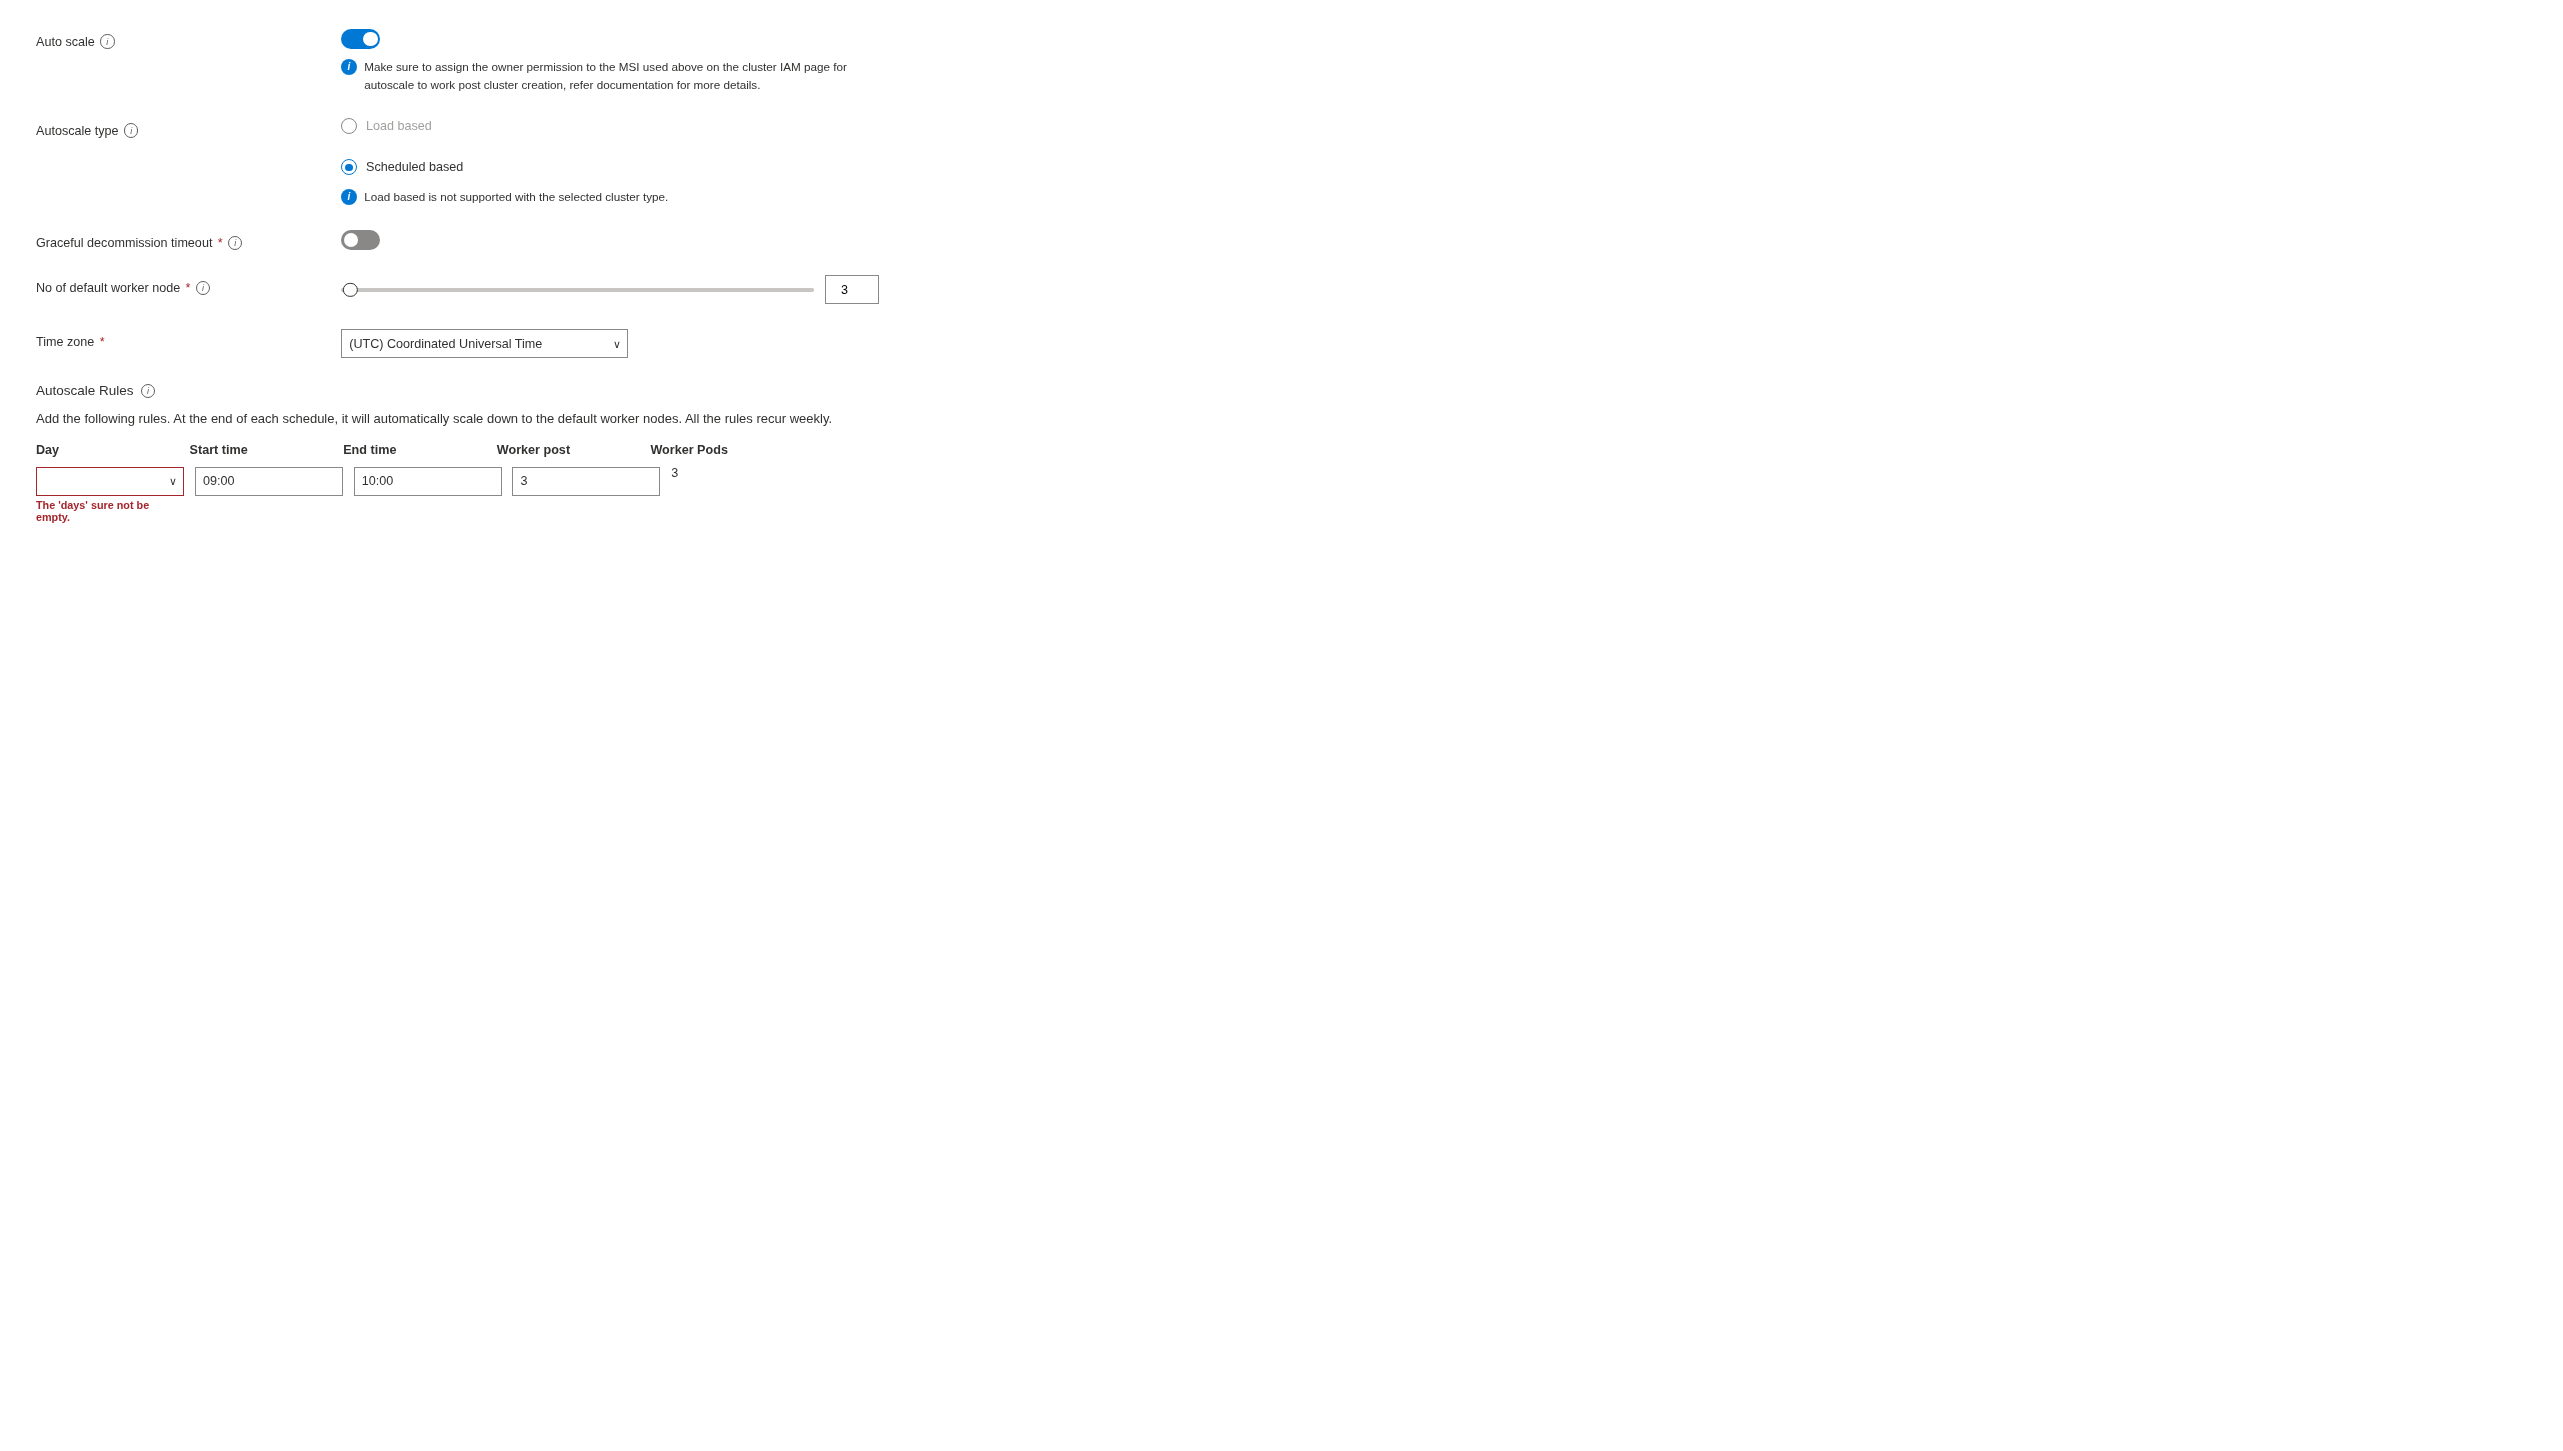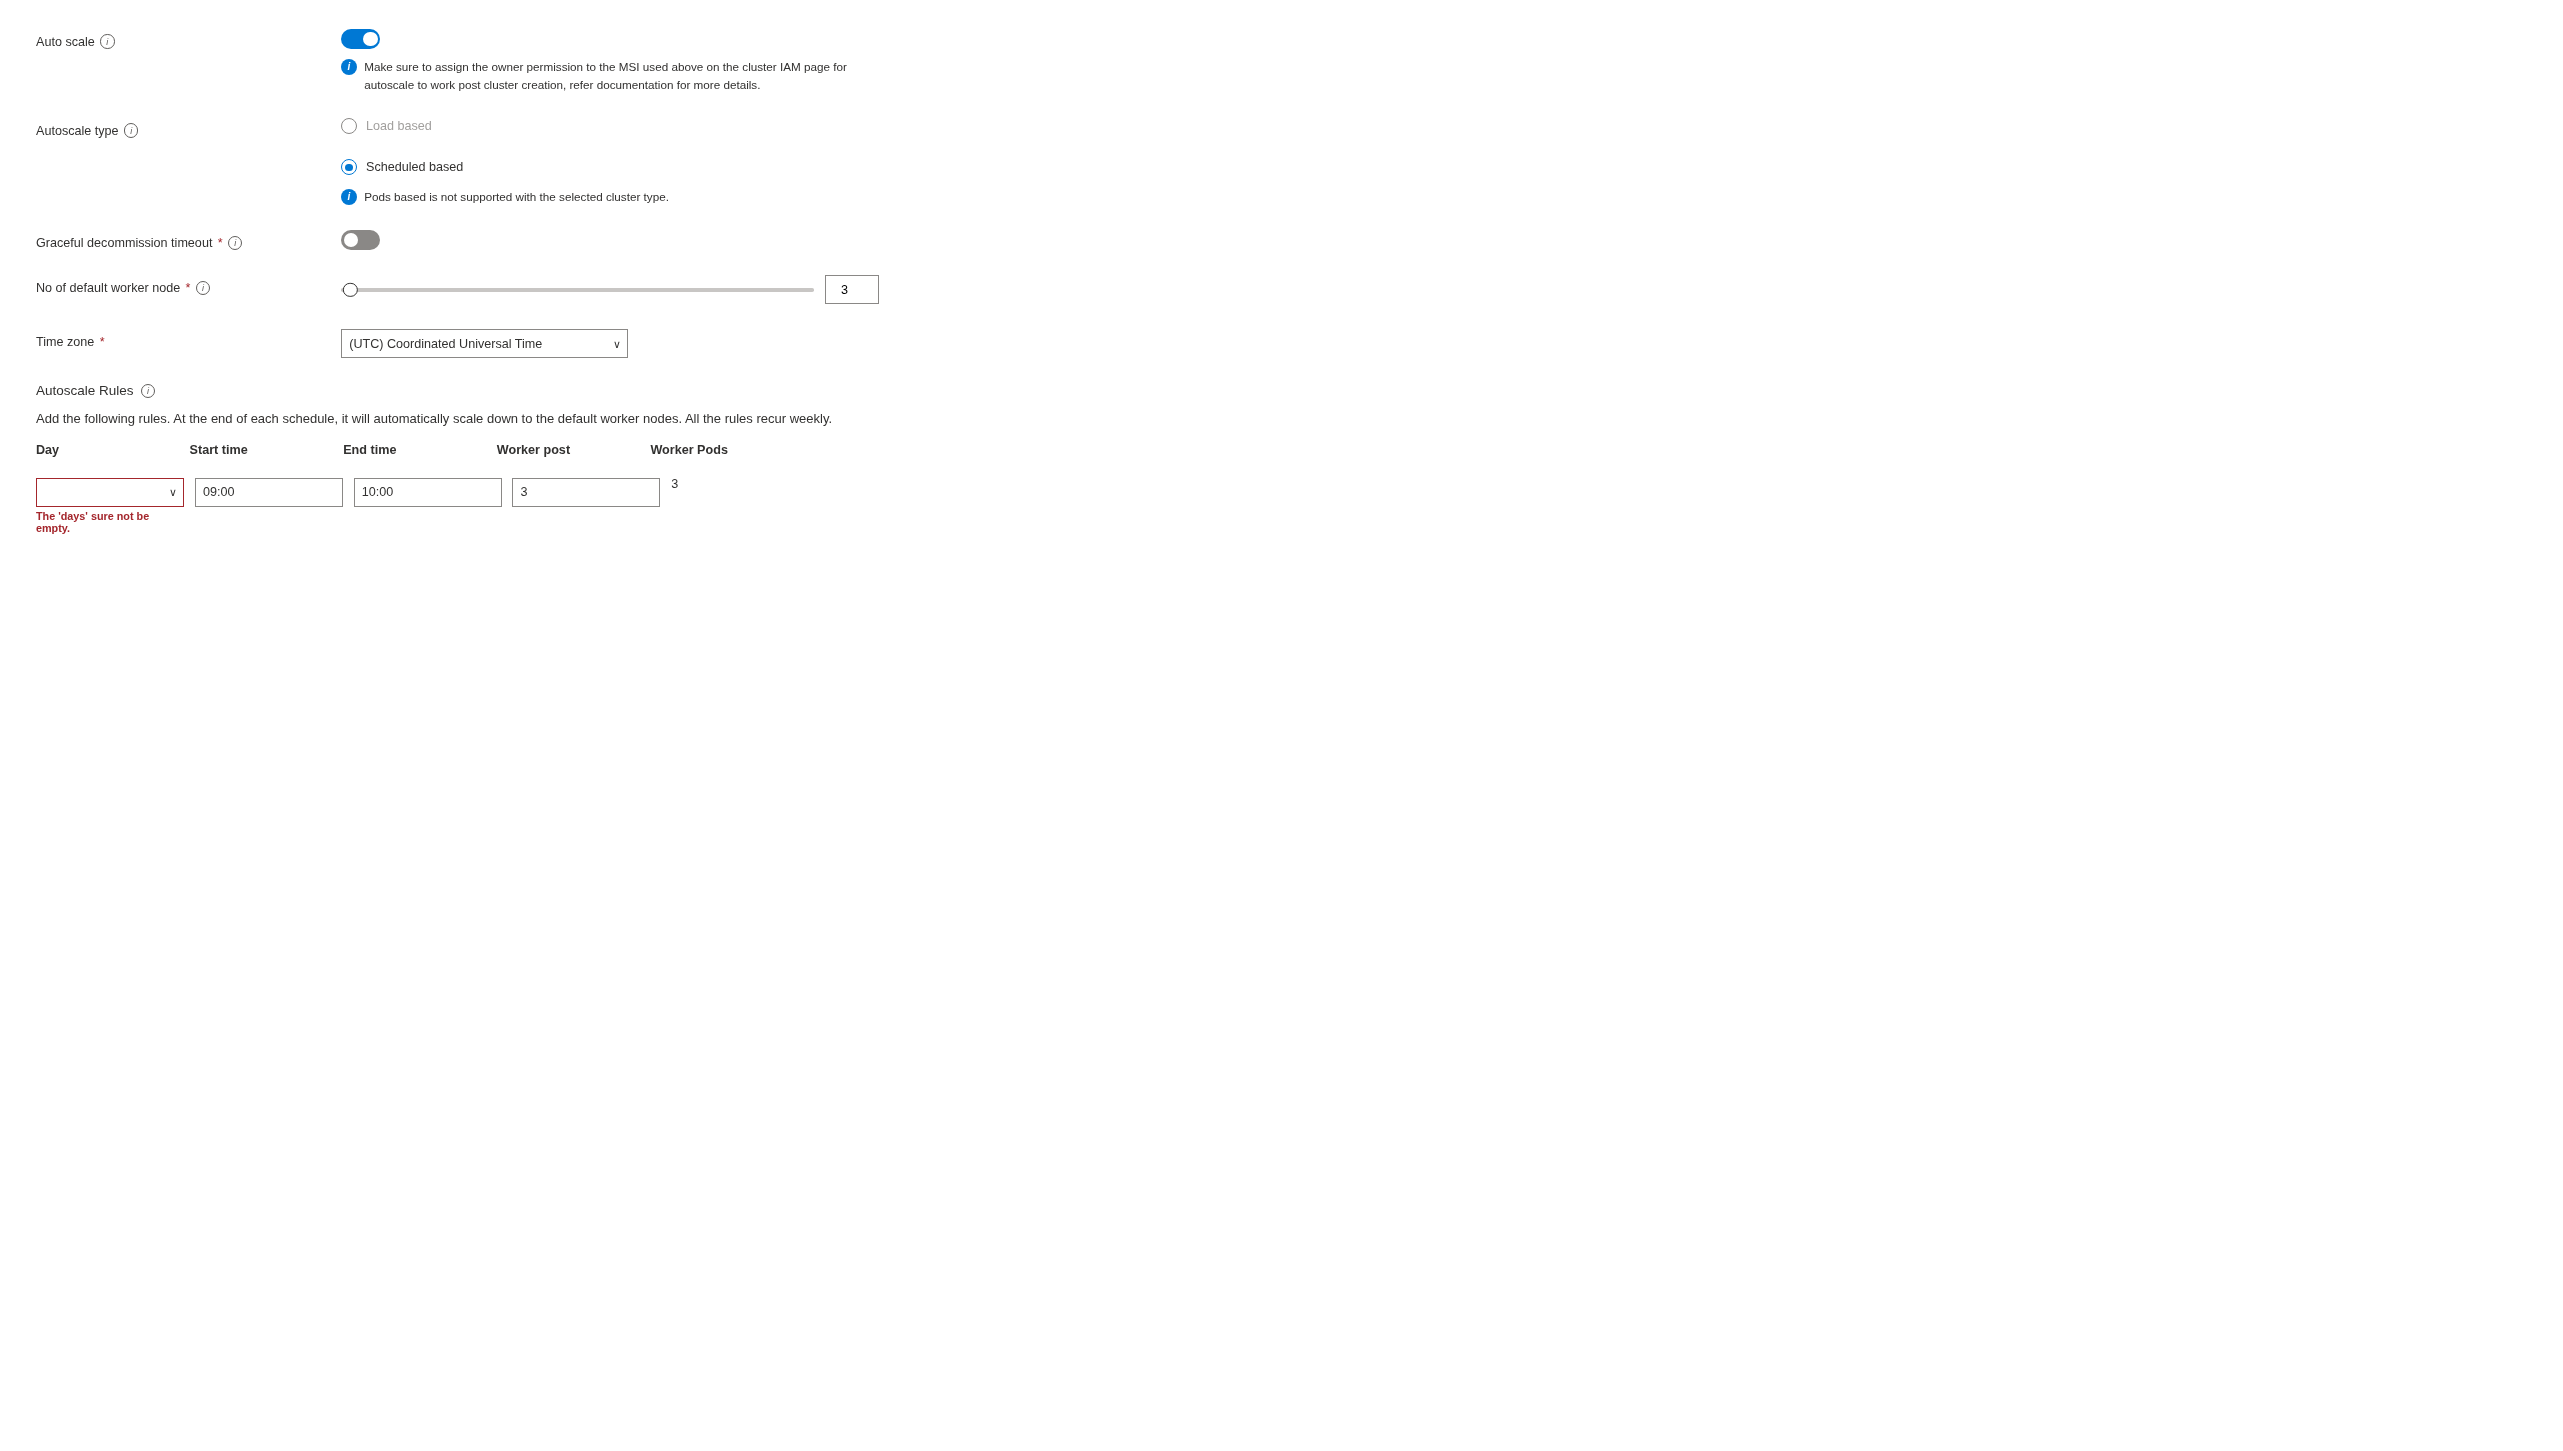--- a/index.html
+++ b/index.html
@@ -269,21 +269,21 @@
 
     
     .rules-table {
       width: 100%;
       max-width: 717px;
     }
 
     .table-header {
       display: flex;
       gap: 1px;
-      margin-bottom: 14px;
+      margin-bottom: 3px;
     }
 
     .table-col-day { width: 161px; }
     .table-col-start { width: 161px; }
     .table-col-end { width: 161px; }
     .table-col-worker { width: 161px; }
     .table-col-pods { width: 108px; }
 
     .col-header {
       font-size: 12.6px;
@@ -384,21 +384,21 @@
 
       <div class="radio-item">
         <div class="radio-input selected">
           <div class="radio-dot"></div>
         </div>
         <span class="radio-label">Scheduled based</span>
       </div>
     </div>
     <div class="info-message" style="margin-top: 12.6px;">
       <span class="info-circle">i</span>
-      <span>Pods based is not supported with the selected cluster type.</span>
+      <span>Load based is not supported with the selected cluster type.</span>
     </div>
   </div>
 </div>
 
 <div class="form-row">
   <div class="form-label">
     <span>Graceful decommission timeout</span>
     <span class="required"> *</span>
     <span class="info-icon">i</span>
   </div>

